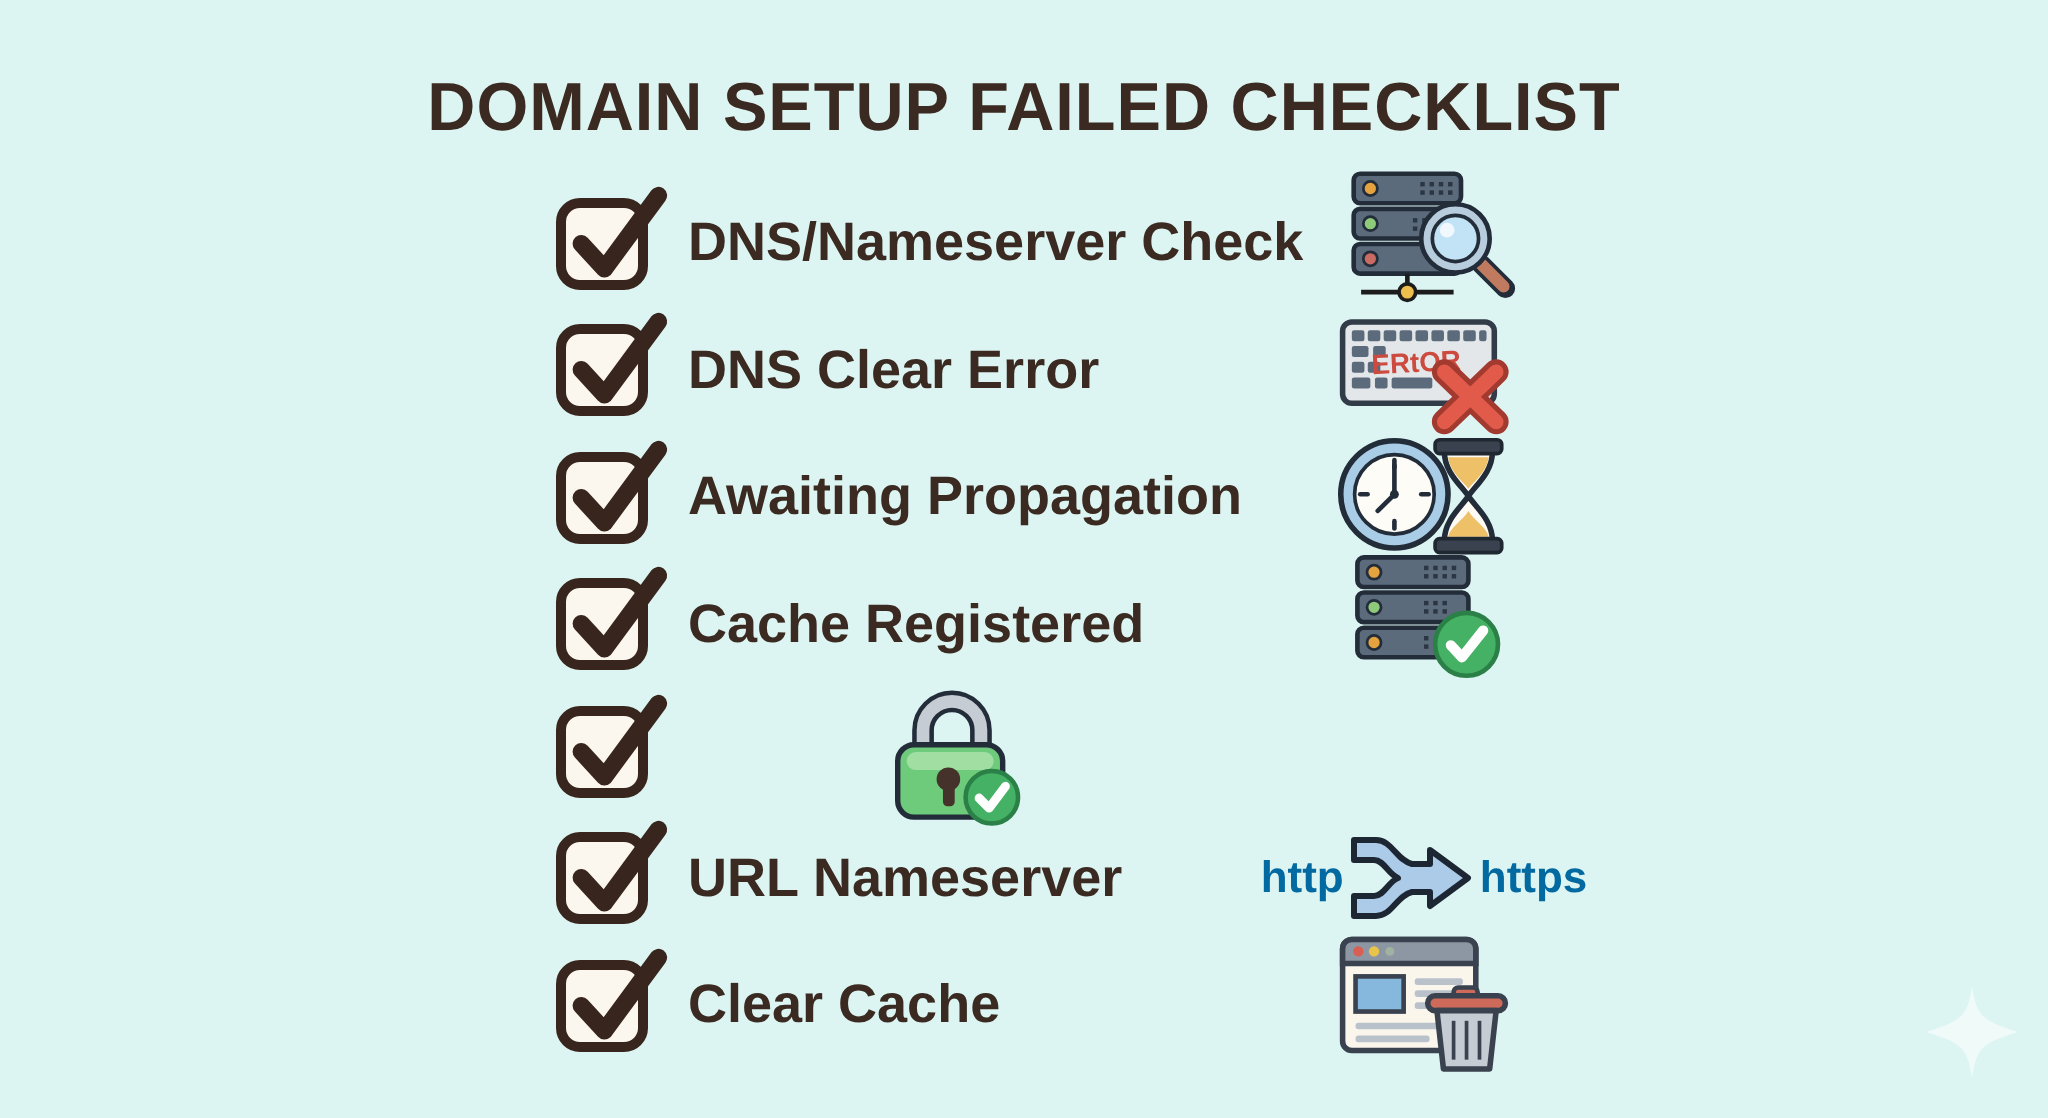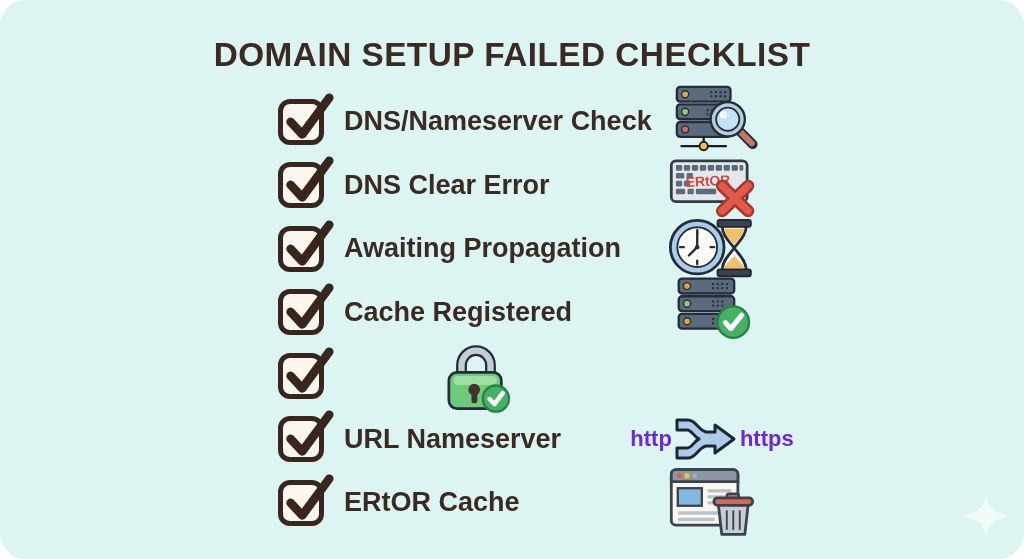--- a/index.html
+++ b/index.html
@@ -2,21 +2,20 @@
 <html><head>
 <meta charset="utf-8">
 <style>
   html,body{margin:0;padding:0;}
   .canvas{
     position:relative;
     width:1024px;height:559px;
     background:#dcf5f2;
     overflow:hidden;
     font-family:"Liberation Sans",sans-serif;
-    border-radius:26px;
   }
   .title{
     position:absolute;top:35px;left:0;width:100%;
     text-align:center;
     font-size:34px;font-weight:bold;
     letter-spacing:0.5px;
     color:#3b2a21;
     transform:scaleX(0.98);
   }
   .rows{position:absolute;top:90px;left:0;width:100%;}
@@ -50,21 +49,21 @@
     white-space:nowrap;
     overflow:visible;
   }
   .iconcell{
     display:flex;align-items:center;justify-content:center;
     height:63.5px;overflow:visible;
   }
   .iconcell svg{overflow:visible;}
   .httpwrap{
     display:flex;align-items:center;gap:3px;
-    font-size:22px;font-weight:bold;color:#6d28d9;justify-content:space-between;
+    font-size:22px;font-weight:bold;color:#0369a1;justify-content:space-between;
   }
   .sparkle{
     position:absolute;left:963px;top:493px;
     width:46px;height:46px;opacity:0.55;
   }
 </style>
 </head>
 <body>
 
 <div class="canvas">
@@ -278,21 +277,21 @@
     </div>
 
     <div class="row">
       <span></span>
       <span class="cbwrap">
         <span class="cbbox"></span>
         <svg class="tick" viewBox="0 0 56 56">
           <polyline points="10,32 22,45 50,7" fill="none" stroke="#38261e" stroke-width="9" stroke-linecap="round" stroke-linejoin="round"></polyline>
         </svg>
       </span>
-      <span class="label">ERtOR Cache</span>
+      <span class="label">Clear Cache</span>
       <span class="iconcell">
         <svg width="100" height="74" viewBox="0 0 100 80">
           <rect x="6" y="4" width="72" height="60" rx="5" fill="#fbf6ec" stroke="#39424e" stroke-width="3"></rect>
           <path d="M6,17 L78,17 L78,9 a5,5 0 0 0 -5,-5 L11,4 a5,5 0 0 0 -5,5 Z" fill="#8d97a3" stroke="#39424e" stroke-width="3"></path>
           <circle cx="14.5" cy="10.5" r="2.8" fill="#d95f54"></circle>
           <circle cx="23" cy="10.5" r="2.8" fill="#e9c44d"></circle>
           <circle cx="31.5" cy="10.5" r="2.4" fill="#9fb3a0"></circle>
           <rect x="13" y="24" width="26" height="19" fill="#85b8dc" stroke="#39424e" stroke-width="2.5"></rect>
           <g fill="#b9c2cb">
             <rect x="45" y="25" width="26" height="3.6" rx="1.5"></rect>

